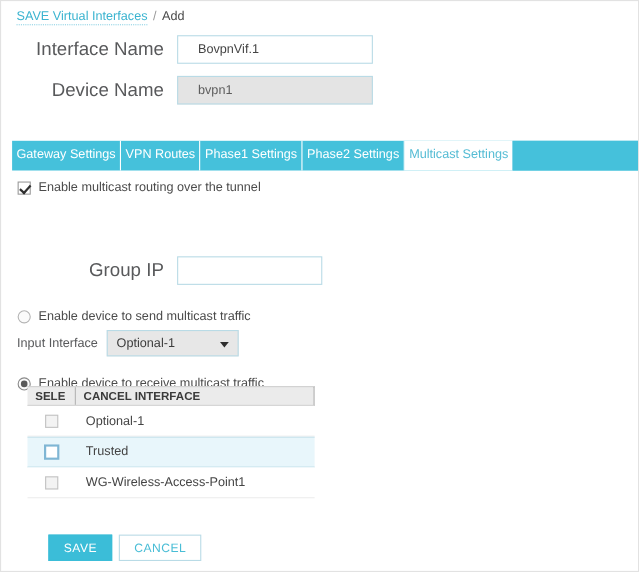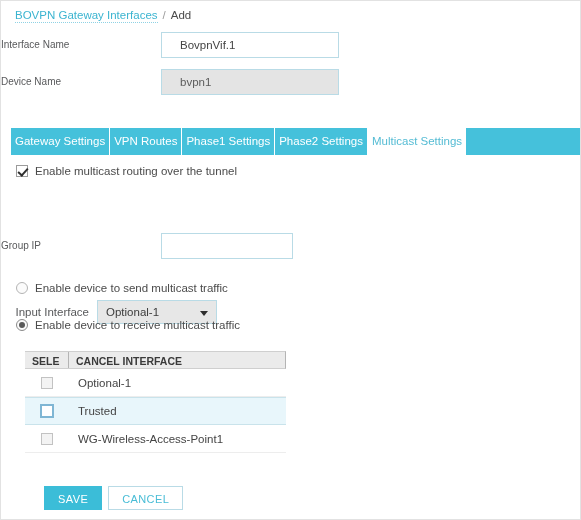--- a/index.html
+++ b/index.html
@@ -45,21 +45,22 @@
   .form-row {
     position: absolute;
     left: 0;
     width: 581px;
     height: 26px;
   }
   .form-row .f-label {
     position: absolute;
     left: 0;
     width: 148px;
-    font-size: 10px;
+    text-align: right;
+    font-size: 17px;
     color: #58595b;
     line-height: 26px;
     white-space: nowrap;
   }
   .form-row .f-input {
     position: absolute;
     left: 160px;
     top: 0;
     width: 178px;
     height: 26px;
@@ -155,21 +156,21 @@
   .radio-row {
     position: absolute;
     left: 15px;
     display: flex;
     align-items: center;
     font-size: 11.5px;
     color: #4b4b4b;
     white-space: nowrap;
   }
   #radio-send    { top: 281px; }
-  #radio-receive { top: 318px; }
+  #radio-receive { top: 342px; }
   .radio {
     width: 12px;
     height: 12px;
     border-radius: 50%;
     border: 1px solid #b4b4b4;
     background: #fbfbfb;
     margin-right: 7px;
     position: relative;
     flex: none;
     cursor: pointer;
@@ -330,21 +331,21 @@
     color: #49bdd6;
     border: 1px solid #b9dbe6;
   }
 </style>
 </head>
 <body>
 
 <div class="page">
 
   <div class="breadcrumb">
-    <span class="crumb-link">BOVPN Gateway Interfaces</span><span class="crumb-sep">/</span><span class="crumb-current">Add</span>
+    <span class="crumb-link">SAVE Virtual Interfaces</span><span class="crumb-sep">/</span><span class="crumb-current">Add</span>
   </div>
 
   <div class="form-row" id="row-interface-name">
     <span class="f-label">Interface Name</span>
     <input class="f-input" type="text" value="BovpnVif.1" style="">
   </div>
 
   <div class="form-row" id="row-device-name">
     <span class="f-label">Device Name</span>
     <input class="f-input readonly" type="text" readonly="" value="bvpn1" style="">

